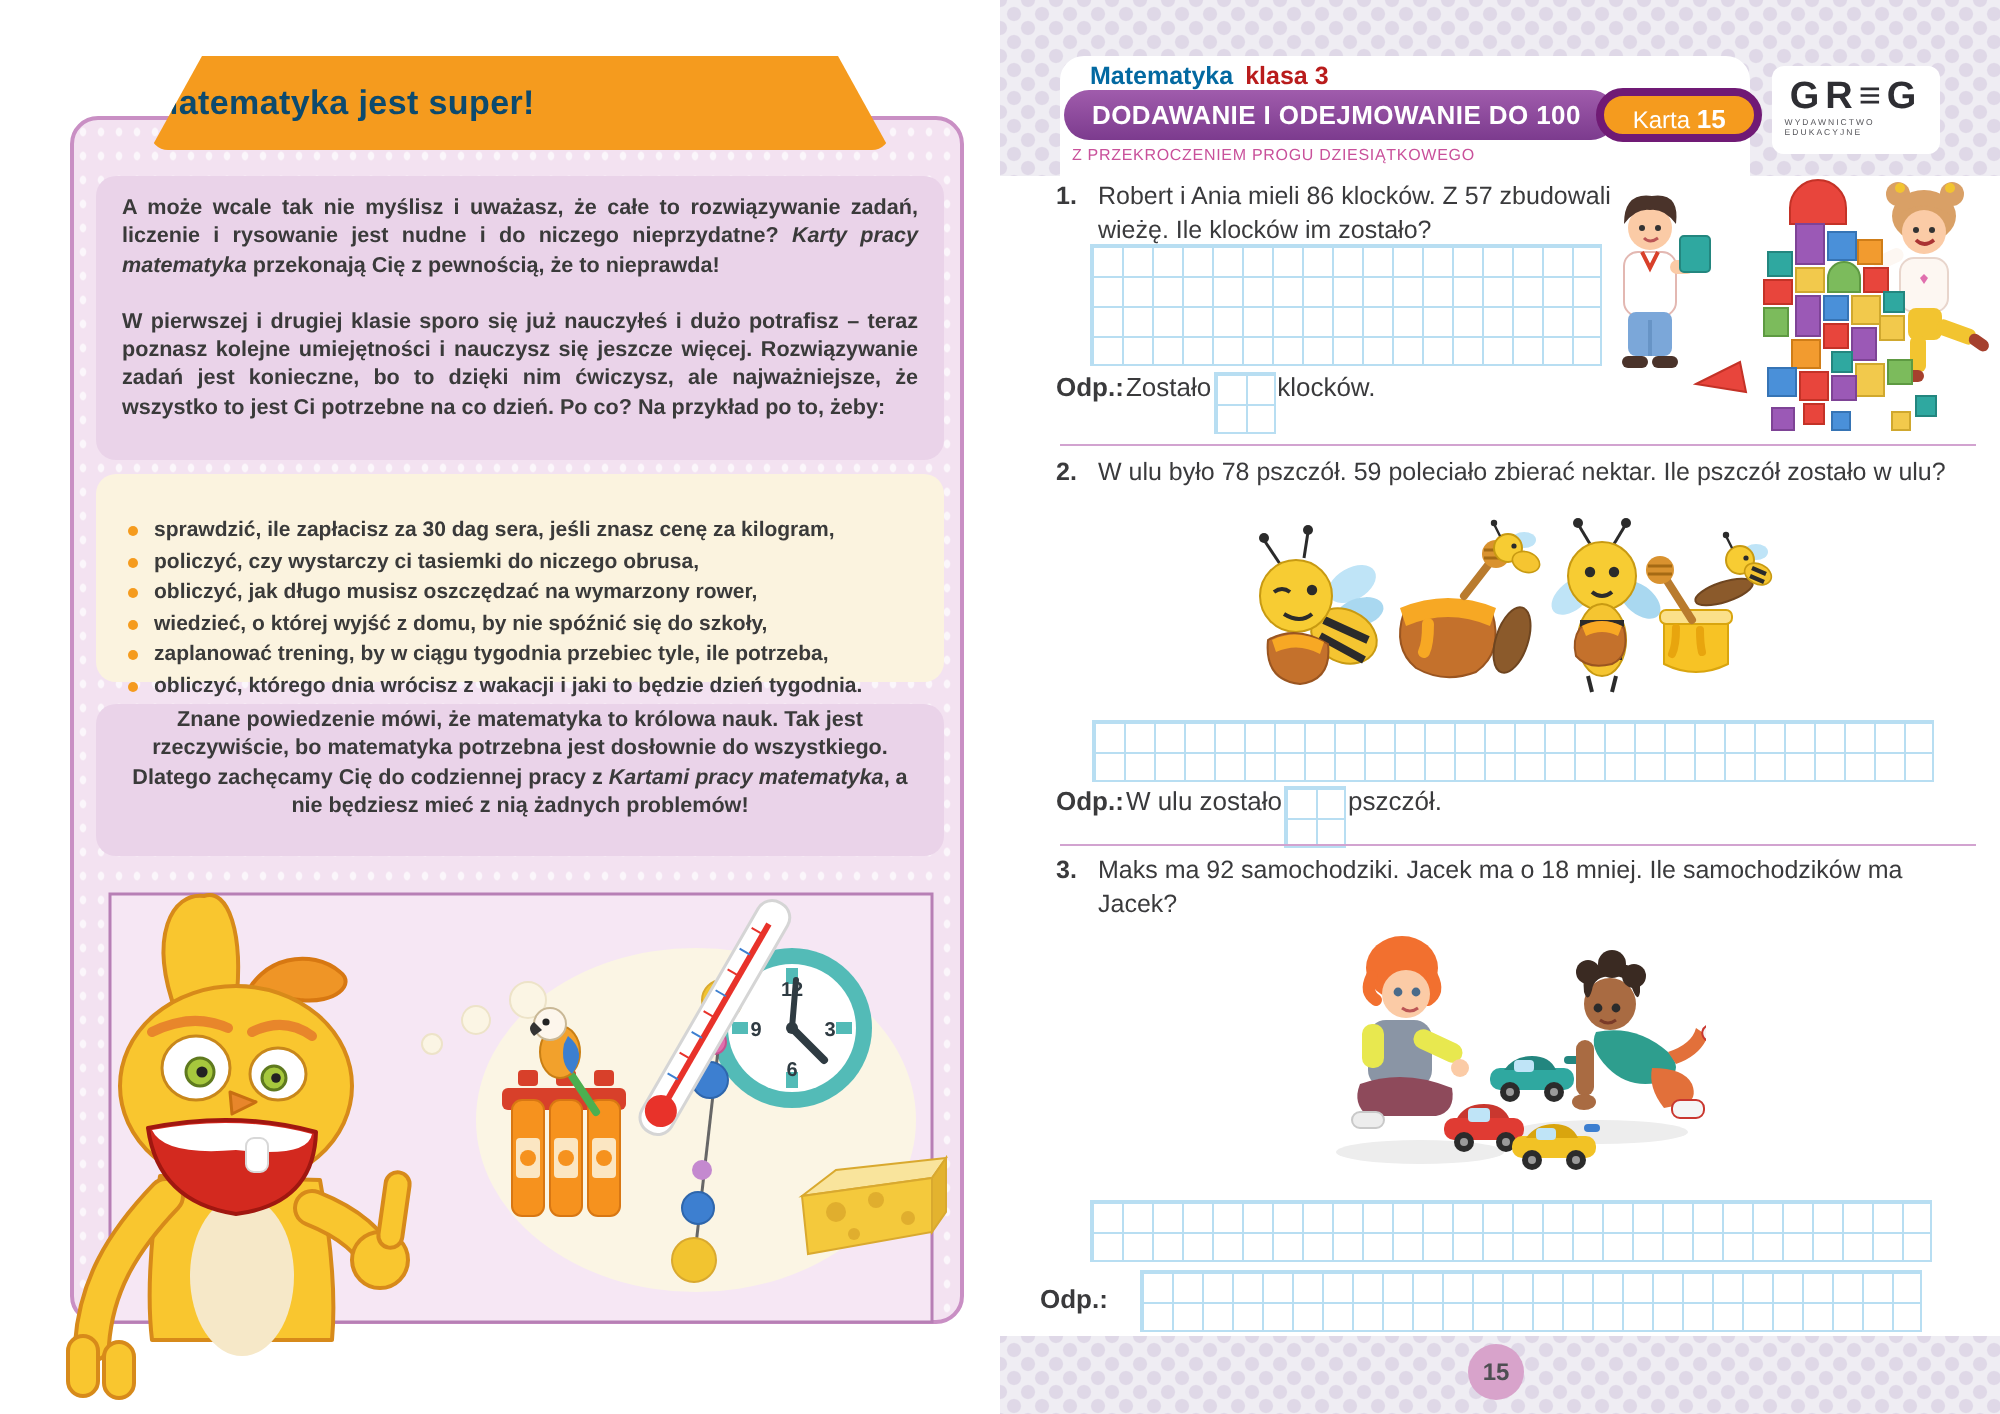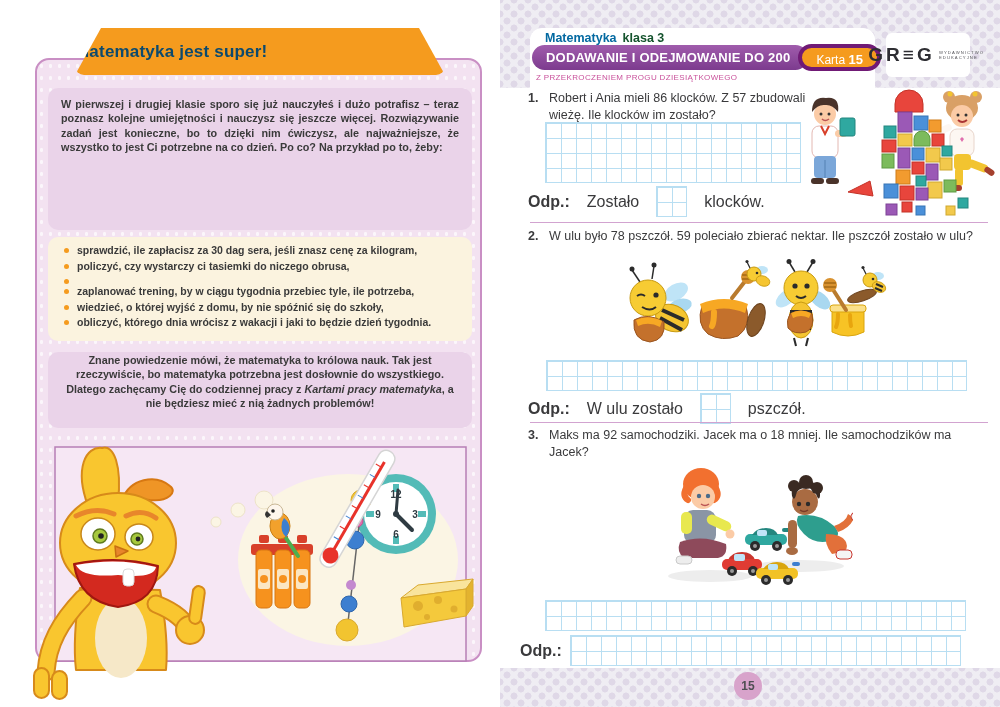--- a/index.html
+++ b/index.html
@@ -12,61 +12,61 @@
         border:2px solid #C98FC4;border-radius:14px;
         background-image:radial-gradient(rgba(255,255,255,.7) 1.3px, rgba(255,255,255,0) 1.9px);
         background-size:9px 12px}
   .banner{position:absolute;left:75px;top:28px;width:370px;height:47px;background:#F59B1E;
           border-radius:9px;clip-path:polygon(26px 0,344px 0,100% 100%,0 100%);
           color:#0c4a6e;font-weight:bold;font-size:17px;line-height:47px;letter-spacing:.2px}
   .pinkbox{position:absolute;left:48px;width:424px;background:#EAD3E9;border-radius:10px;color:#3A3A3A}
   .box1{top:88px;height:142px;padding:9px 13px;font-size:10.8px;font-weight:bold;line-height:1.32;text-align:justify}
   .box1 p + p{margin-top:14px}
   .creambox{position:absolute;left:48px;top:237px;width:424px;height:104px;background:#FBF3DF;
-            border-radius:10px;padding:6px 12px 4px 12px}
+            border-radius:10px;padding:21px 12px 4px 12px}
   .creambox ul{list-style:none}
   .creambox li{display:flex;align-items:flex-start;font-size:10.5px;font-weight:bold;color:#3A3A3A;line-height:15.5px}
   .bullet-dot{width:5px;height:5px;border-radius:50%;background:#F59B1E;margin:5px 8px 0 4px;flex:0 0 5px}
   .box3{top:352px;height:76px;padding:1px 14px;font-size:10.8px;font-weight:bold;line-height:1.32;text-align:center}
   .ital{font-style:italic}
   .illu-svg{position:absolute;left:18px;top:438px;width:452px;height:268px;overflow:visible}
 
   
   .right-page{position:absolute;left:500px;top:0;width:500px;height:707px;background:#fff}
   .dot-band{position:absolute;left:0;width:500px;background-color:#EFEDF3;
         background-image:radial-gradient(#DFD8E7 3.2px, rgba(223,216,231,0) 3.8px),
                          radial-gradient(#DFD8E7 3.2px, rgba(223,216,231,0) 3.8px);
         background-size:14px 14px;background-position:0 0,7px 7px}
   .band-top{top:0;height:88px}
   .band-bottom{top:668px;height:39px}
   .header-tab{position:absolute;left:30px;top:28px;width:345px;height:60px;background:#fff;border-radius:12px 12px 0 0}
   .subject-row{position:absolute;left:45px;top:31px;font-size:12.5px;font-weight:bold}
   .subject-row .subj{color:#0369a1}
-  .subject-row .grade{color:#14532d;margin-left:6px}
+  .subject-row .grade{color:#b91c1c;margin-left:6px}
   .pill-row{position:absolute;left:32px;top:45px;display:flex;align-items:center;height:25px}
   .pill-purple{background:linear-gradient(#A express 0,#A express 0);background:linear-gradient(#A05CAC,#7C3B8E);
                color:#fff;font-weight:bold;font-size:13px;height:25px;line-height:25px;
                padding:0 18px 0 14px;border-radius:13px;white-space:nowrap;letter-spacing:.2px}
   .pill-orange{background:#F59B1E;color:#fff;font-size:12px;height:27px;line-height:23px;
                padding:0 14px;border-radius:14px;border:4px solid #701a75;margin-left:-10px;white-space:nowrap}
   .pill-orange b{font-size:13px}
   .subtitle{position:absolute;left:36px;top:73px;font-size:8px;font-weight:normal;color:#C9519B;letter-spacing:.35px}
   .greg-box{position:absolute;left:386px;top:33px;width:84px;height:44px;background:#fff;border-radius:6px;
-            display:flex;flex-direction:row;align-items:center;justify-content:center}
+            display:flex;flex-direction:column;align-items:center;justify-content:center}
   .greg-logo{font-size:19px;font-weight:bold;color:#2E2E33;letter-spacing:3px;line-height:18px}
   .greg-sub{font-size:5px;color:#55555A;letter-spacing:1.2px;transform:scale(.85)}
 
   .ex-text{position:absolute;font-size:12.5px;color:#3A3A3C;line-height:17px}
   .ex-num{position:absolute;left:0;top:0;font-weight:bold}
   .ex-body{margin-left:21px}
   .grid{position:absolute;border:1px solid #B8DEF2;
         background-image:linear-gradient(to right,#B8DEF2 1px,transparent 1px),
                          linear-gradient(to bottom,#B8DEF2 1px,transparent 1px);
         background-size:15px 15px}
-  .answer-row{position:absolute;display:flex;align-items:center;font-size:16px;color:#3A3A3C;gap:17px}
+  .answer-row{position:absolute;display:flex;font-size:13px;color:#3A3A3C;gap:1px}
   .odp{font-weight:bold}
   .ans-box{width:31px;height:31px;border:1px solid #B8DEF2;
         background-image:linear-gradient(to right,#B8DEF2 1px,transparent 1px),
                          linear-gradient(to bottom,#B8DEF2 1px,transparent 1px);
         background-size:15px 15px;flex:0 0 31px}
   .divider{position:absolute;left:30px;width:458px;height:1px;background:#D2A3D0}
   .page-circle{position:absolute;left:234px;top:672px;width:28px;height:28px;border-radius:50%;
                background:#D8A3CB;color:#4E4E52;font-weight:bold;font-size:12px;
                display:flex;align-items:center;justify-content:center}
   .abs-svg{position:absolute}
@@ -75,43 +75,45 @@
 <body>
 
 <div id="page">
 
   <div class="left-page">
     <div class="card"></div>
 
     <div class="banner">Matematyka jest super!</div>
 
     <div class="pinkbox box1">
+      <p><span>A może wcale tak nie myślisz i uważasz, że całe to rozwiązywanie zadań, liczenie i rysowanie jest nudne i do niczego nieprzydatne? </span><span class="ital">Karty pracy matematyka</span><span> przekonają Cię z pewnością, że to nieprawda!</span></p>
       <p>W pierwszej i drugiej klasie sporo się już nauczyłeś i dużo potrafisz – teraz poznasz kolejne umiejętności i nauczysz się jeszcze więcej. Rozwiązywanie zadań jest konieczne, bo to dzięki nim ćwiczysz, ale najważniejsze, że wszystko to jest Ci potrzebne na co dzień. Po co? Na przykład po to, żeby:</p>
     </div>
 
     <div class="creambox">
       <ul>
         <li>
             <span class="bullet-dot"></span>
             <span>sprawdzić, ile zapłacisz za 30 dag sera, jeśli znasz cenę za kilogram,</span>
           </li>
         <li>
             <span class="bullet-dot"></span>
             <span>policzyć, czy wystarczy ci tasiemki do niczego obrusa,</span>
           </li>
         <li>
             <span class="bullet-dot"></span>
+            <span>obliczyć, jak długo musisz oszczędzać na wymarzony rower,</span>
+          </li>
+        <li>
+            <span class="bullet-dot"></span>
+            <span>wiedzieć, o której wyjść z domu, by nie spóźnić się do szkoły,</span>
           </li>
         <li>
             <span class="bullet-dot"></span>
             <span>zaplanować trening, by w ciągu tygodnia przebiec tyle, ile potrzeba,</span>
-          </li>
-        <li>
-            <span class="bullet-dot"></span>
-            <span>wiedzieć, o której wyjść z domu, by nie spóźnić się do szkoły,</span>
           </li>
         <li>
             <span class="bullet-dot"></span>
             <span>obliczyć, którego dnia wrócisz z wakacji i jaki to będzie dzień tygodnia.</span>
           </li>
       </ul>
     </div>
 
     <div class="pinkbox box3">
       <span>Znane powiedzenie mówi, że matematyka to królowa nauk. Tak jest rzeczywiście, bo matematyka potrzebna jest dosłownie do wszystkiego. Dlatego zachęcamy Cię do codziennej pracy z </span><span class="ital">Kartami pracy matematyka</span><span>, a nie będziesz mieć z nią żadnych problemów!</span>
@@ -233,21 +235,21 @@
 
   <div class="right-page">
     <div class="dot-band band-top"></div>
     <div class="dot-band band-bottom"></div>
 
     <div class="header-tab"></div>
     <div class="subject-row">
       <span class="subj">Matematyka</span><span class="grade">klasa 3</span>
     </div>
     <div class="pill-row">
-      <span class="pill-purple">DODAWANIE I ODEJMOWANIE DO 200</span>
+      <span class="pill-purple">DODAWANIE I ODEJMOWANIE DO 100</span>
       <span class="pill-orange"><span>Karta</span>&nbsp;<b>15</b></span>
     </div>
     <div class="subtitle">Z PRZEKROCZENIEM PROGU DZIESIĄTKOWEGO</div>
     <div class="greg-box">
       <div class="greg-logo">GR≡G</div>
       <div class="greg-sub">WYDAWNICTWO EDUKACYJNE</div>
     </div>
 
     <div class="ex-text" style="left:28px;top:90px;width:300px">
       <span class="ex-num">1.</span>

